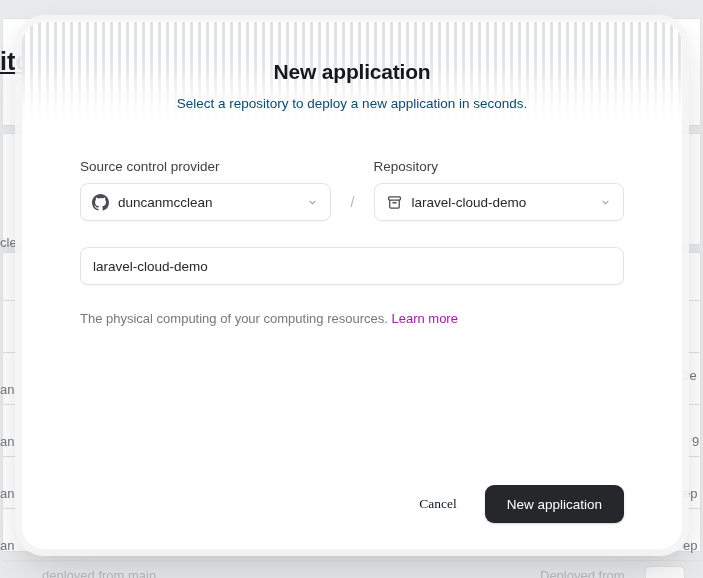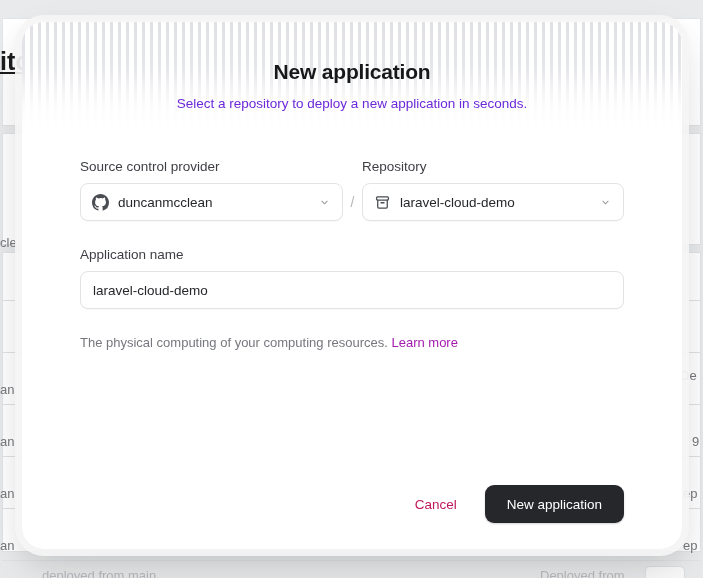--- a/index.html
+++ b/index.html
@@ -110,21 +110,21 @@
   }
   #modal-title {
     font-size: 21px;
     font-weight: bold;
     color: #17181a;
     letter-spacing: -0.2px;
   }
   #modal-subtitle {
     margin-top: 12px;
     font-size: 13.5px;
-    color: #6d28d9;
+    color: #0c4a6e;
   }
 
   #modal-body {
     position: relative;
     padding: 0 58px;
     margin-top: 48px;
   }
 
   .field-label {
     font-size: 13.5px;
@@ -138,21 +138,21 @@
     margin-bottom: 9px;
   }
   .help-link {
     color: #a21caf;
     text-decoration: none;
   }
 
   .row {
     display: flex;
     align-items: flex-end;
-    gap: 0;
+    gap: 12px;
   }
   .row .col-a { width: 263px; }
   .row .slash {
     width: 19px;
     text-align: center;
     font-size: 14px;
     color: #b5b7ba;
     line-height: 38px;
   }
   .row .col-b { width: 262px; }
@@ -214,22 +214,22 @@
     bottom: 26px;
     display: flex;
     justify-content: flex-end;
     align-items: center;
     gap: 10px;
   }
   #cancel-button {
     border: none;
     background: transparent;
     font-size: 13.5px;
-    color: #be185d;
-    font-family: Liberation Sans, sans-serif;
+    color: #0f172a;
+    font-family: Liberation Serif, serif;
     padding: 10px 18px;
     cursor: pointer;
     border-radius: 8px;
   }
   #submit-button {
     border: none;
     background: #26272b;
     color: #ffffff;
     font-size: 13.5px;
     font-family: "Liberation Sans", sans-serif;
@@ -330,21 +330,20 @@
             <span class="chev">
               <svg width="13" height="13" viewBox="0 0 20 20" fill="none" aria-hidden="true">
                 <path d="M6 8l4 4 4-4" stroke="#9a9ca0" stroke-width="1.6" stroke-linecap="round" stroke-linejoin="round"></path>
               </svg>
             </span>
           </div>
         </div>
       </div>
 
       <div class="group">
-        <label class="field-label">Application name</label>
         <input class="text-input" type="text" value="laravel-cloud-demo" placeholder="Application name" style="">
       </div>
 
       <div class="group region">
         <div class="field-help">
           <span>The physical computing of your computing resources.</span>
           <a class="help-link" href="#">Learn more</a>
         </div>
       </div>
 

